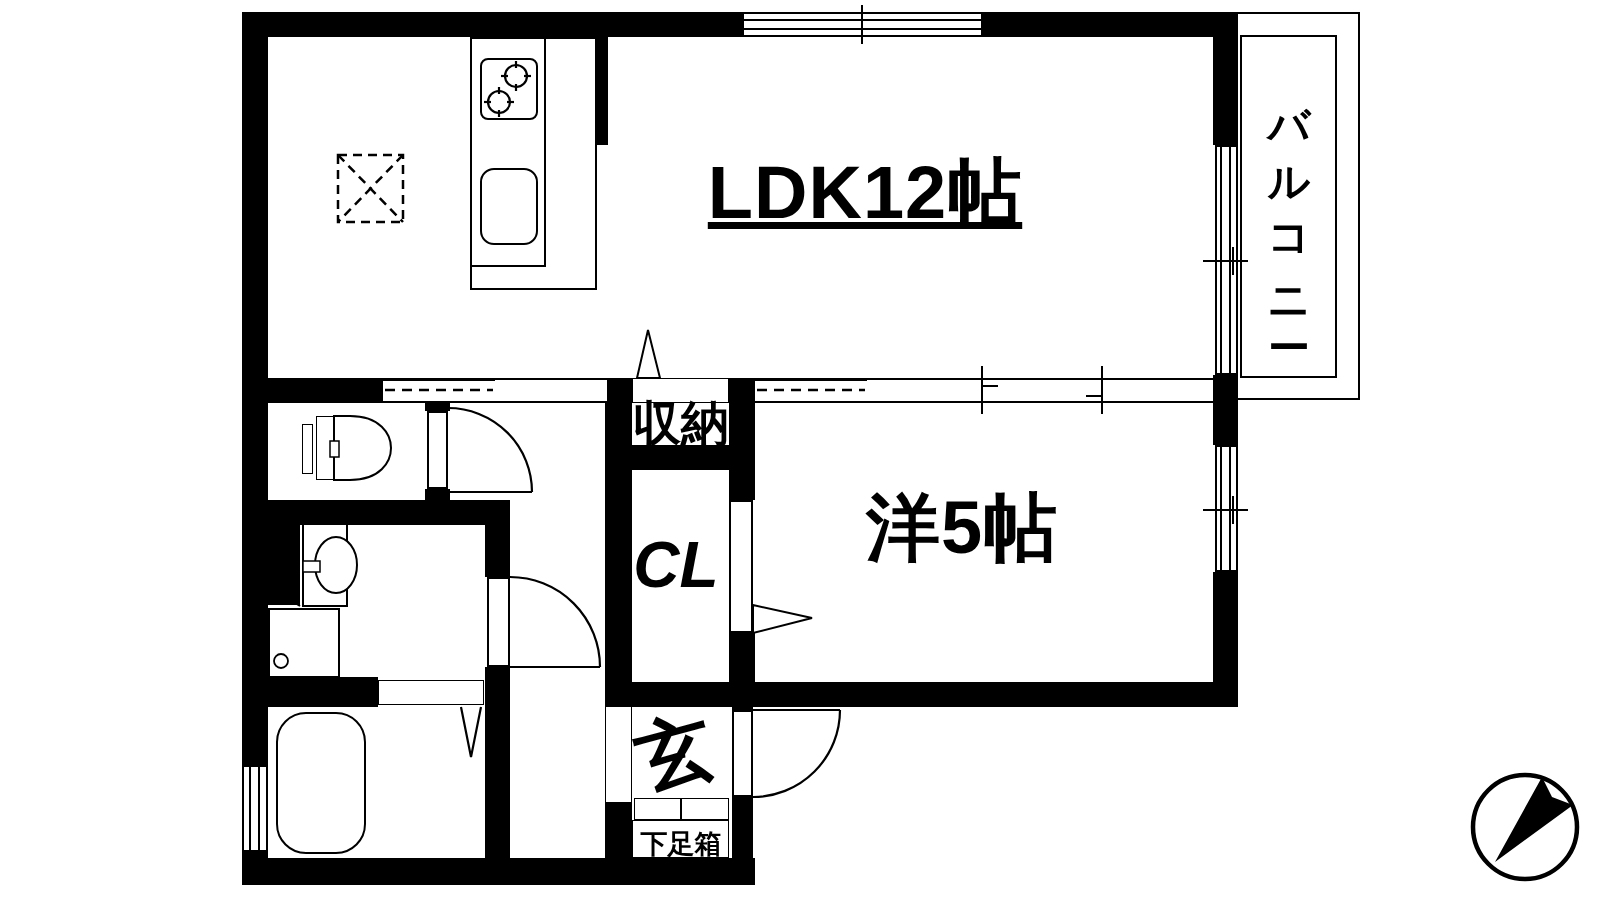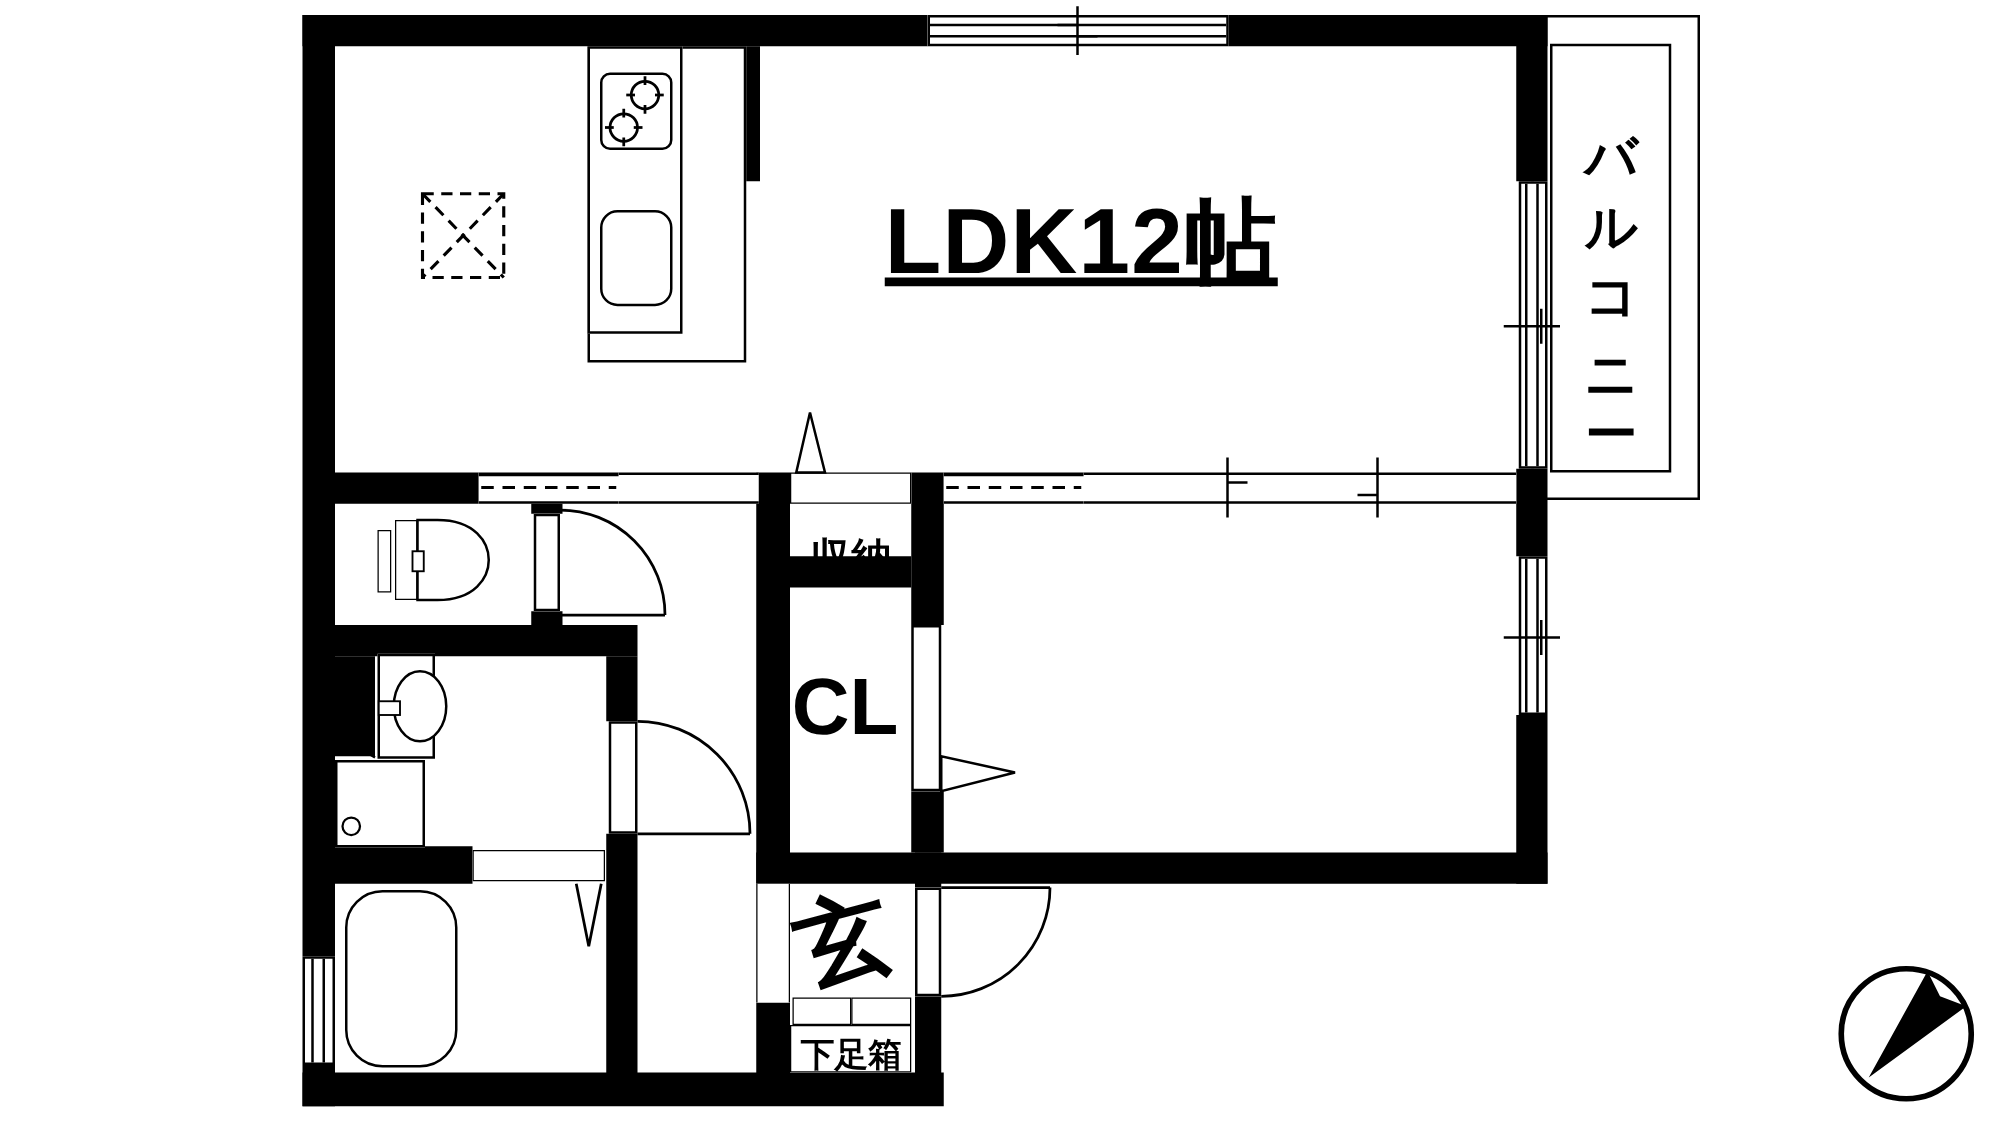--- a/index.html
+++ b/index.html
@@ -161,19 +161,20 @@
 
     <circle cx="281" cy="661" r="7" fill="#fff" stroke="#000" stroke-width="1.8"></circle>
 
     <g>
       <circle cx="1525" cy="827" r="52" fill="#fff" stroke="#000" stroke-width="4.5"></circle>
       <polygon points="1542,777 1552,797 1573,805 1495,862" fill="#000"></polygon>
     </g>
   </svg>
 
   <div class="label" style="left:865px;top:193px;font-size:74px;letter-spacing:1px;text-decoration:underline;">LDK12帖</div>
+  <div class="label" style="left:962px;top:528px;font-size:74px;letter-spacing:1px;">洋5帖</div>
   <div class="label" style="left:1289px;top:208px;font-size:42px;writing-mode:vertical-rl;letter-spacing:14px;">バルコニー</div>
-  <div class="label" style="left:681px;top:446px;font-size:32px;">収納</div>
-  <div class="label" style="left:676px;top:565px;font-size:64px;">CL</div>
+  <div class="label" style="left:681px;top:424px;font-size:48px;">収納</div>
+  <div class="label" style="left:676px;top:565px;font-size:64px;font-style:italic;">CL</div>
   <div class="label" style="left:675px;top:753px;font-size:76px;transform:translate(-50%,-50%) rotate(-15deg);">玄</div>
   <div class="label" style="left:681px;top:844px;font-size:27px;">下足箱</div>
 
 </div>
 
 </body></html>

